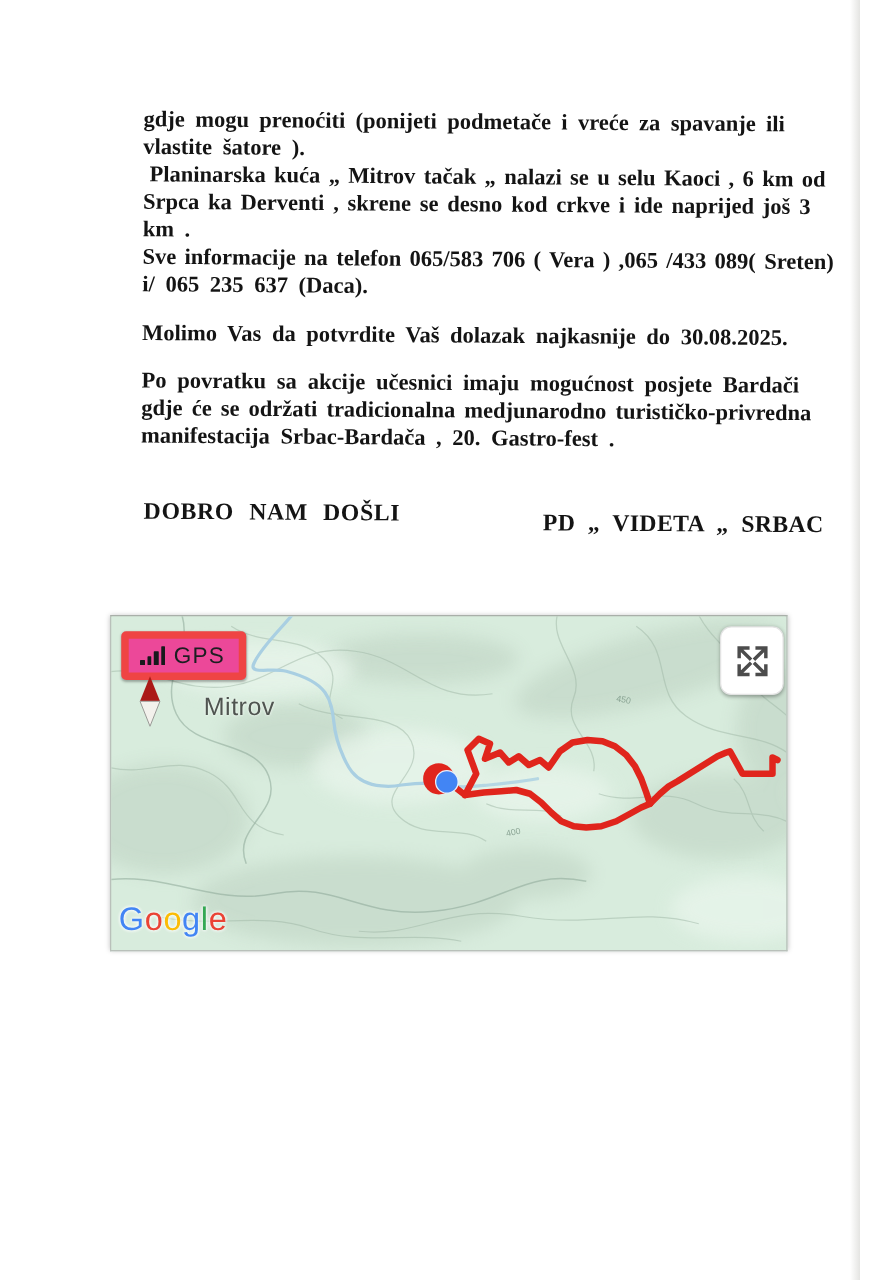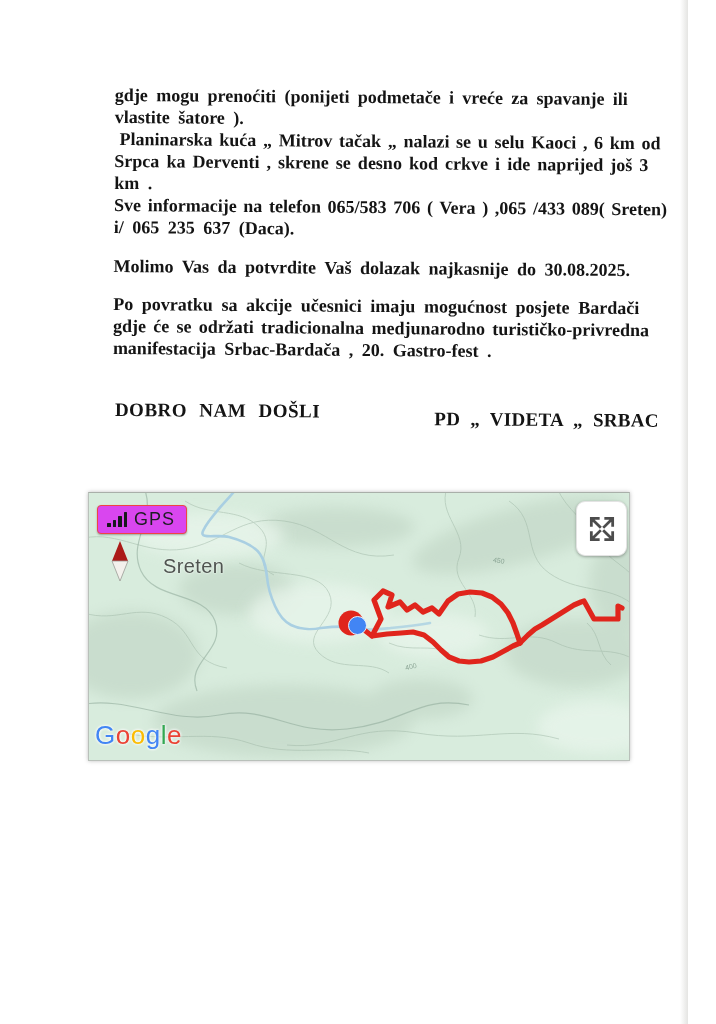--- a/index.html
+++ b/index.html
@@ -27,21 +27,21 @@
     justify-content:space-between;color:#141414;font-weight:bold;font-size:19px;
     transform:rotate(.4deg);transform-origin:0 0;}
   .welcome{word-spacing:7px;letter-spacing:.5px;}
   .signature{word-spacing:5px;letter-spacing:.3px;position:relative;top:7px;margin-right:9px;}
   
   .map{position:absolute;left:88px;top:492px;width:540px;height:267px;background:#d8ecdd;
     overflow:hidden;border:1px solid #b9c0ba;border-top-color:#a9afa9;
     box-shadow:0 0 4px rgba(0,0,0,.25);font-family:"Liberation Sans", sans-serif;}
   .map svg.terrain{position:absolute;left:0;top:0;}
   .gps-badge{position:absolute;left:8px;top:12px;height:27px;display:flex;align-items:center;
-    gap:7px;padding:0 11px 0 9px;background:#d946ef;border:1px solid #ef4444;border-radius:4px;
+    gap:7px;padding:0 11px 0 9px;background:#ec4899;border:6px solid #ef4444;border-radius:4px;
     box-shadow:0 1px 2px rgba(0,0,0,.3);text-align:right;}
   .bars{display:flex;align-items:flex-end;gap:2px;}
   .bars i{display:block;width:3.5px;background:#17191c;border-radius:.5px;}
   .b1{height:4px;} .b2{height:7px;} .b3{height:11px;} .b4{height:15px;}
   .gps-text{font-size:18px;color:#1c1e21;letter-spacing:1px;}
   .compass{position:absolute;left:19px;top:46px;width:24px;height:44px;}
   .place-label{position:absolute;left:74px;top:62px;font-size:20px;color:#4f5450;
     letter-spacing:.4px;text-shadow:0 0 2px #eef6ef,0 0 2px #eef6ef;}
   .fullscreen-btn{position:absolute;left:487px;top:8px;width:51px;height:55px;background:#fff;
     border:1px solid #e3e3e3;border-radius:9px;box-shadow:0 1px 3px rgba(0,0,0,.3);
@@ -158,21 +158,21 @@
       <span class="gps-text">GPS</span>
     </div>
 
     <div class="compass">
       <svg width="24" height="44" viewBox="0 0 24 44">
         <polygon points="12,2 20,22 4,22" fill="#ab1a17"></polygon>
         <polygon points="4,22 20,22 12,42" fill="#f3f1ec" stroke="#9a9a96" stroke-width="0.8"></polygon>
       </svg>
     </div>
 
-    <div class="place-label">Sreten</div>
+    <div class="place-label">Mitrov</div>
 
     <button class="fullscreen-btn">
       <svg width="32" height="32" viewBox="0 0 30 30">
         <g stroke="#4c4c4c" stroke-width="2.6" fill="none" stroke-linecap="square">
           <path d="M13,13 L6.5,6.5 M5,11.5 L5,5 L11.5,5"></path>
           <path d="M17,13 L23.5,6.5 M18.5,5 L25,5 L25,11.5"></path>
           <path d="M13,17 L6.5,23.5 M5,18.5 L5,25 L11.5,25"></path>
           <path d="M17,17 L23.5,23.5 M25,18.5 L25,25 L18.5,25"></path>
         </g>
       </svg>

